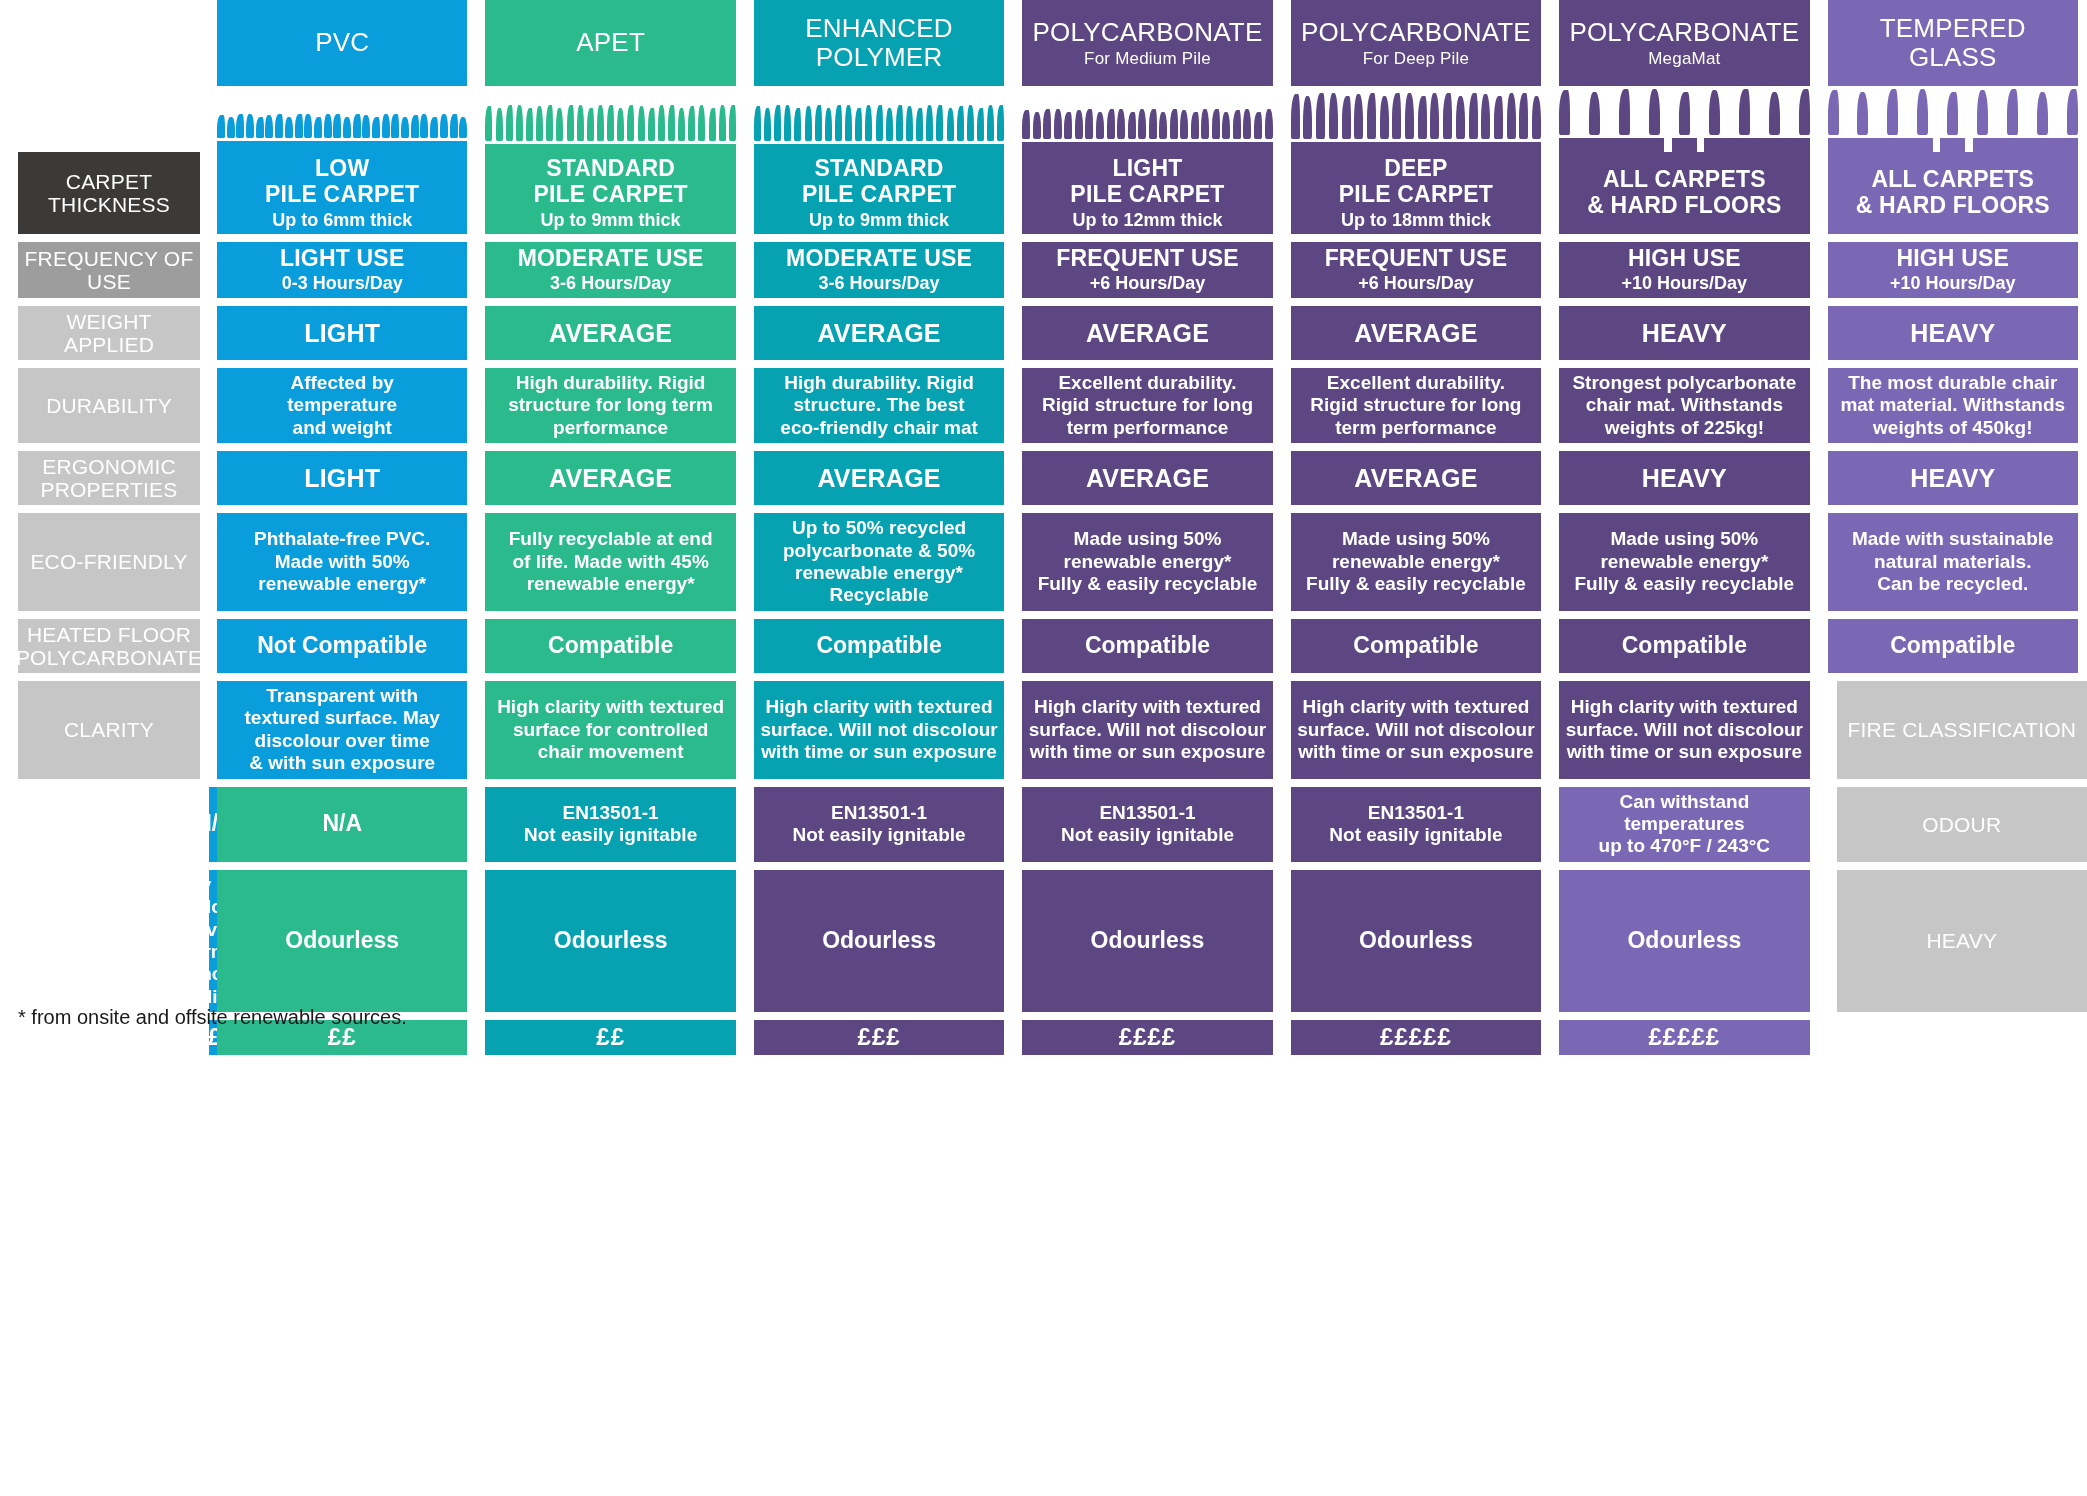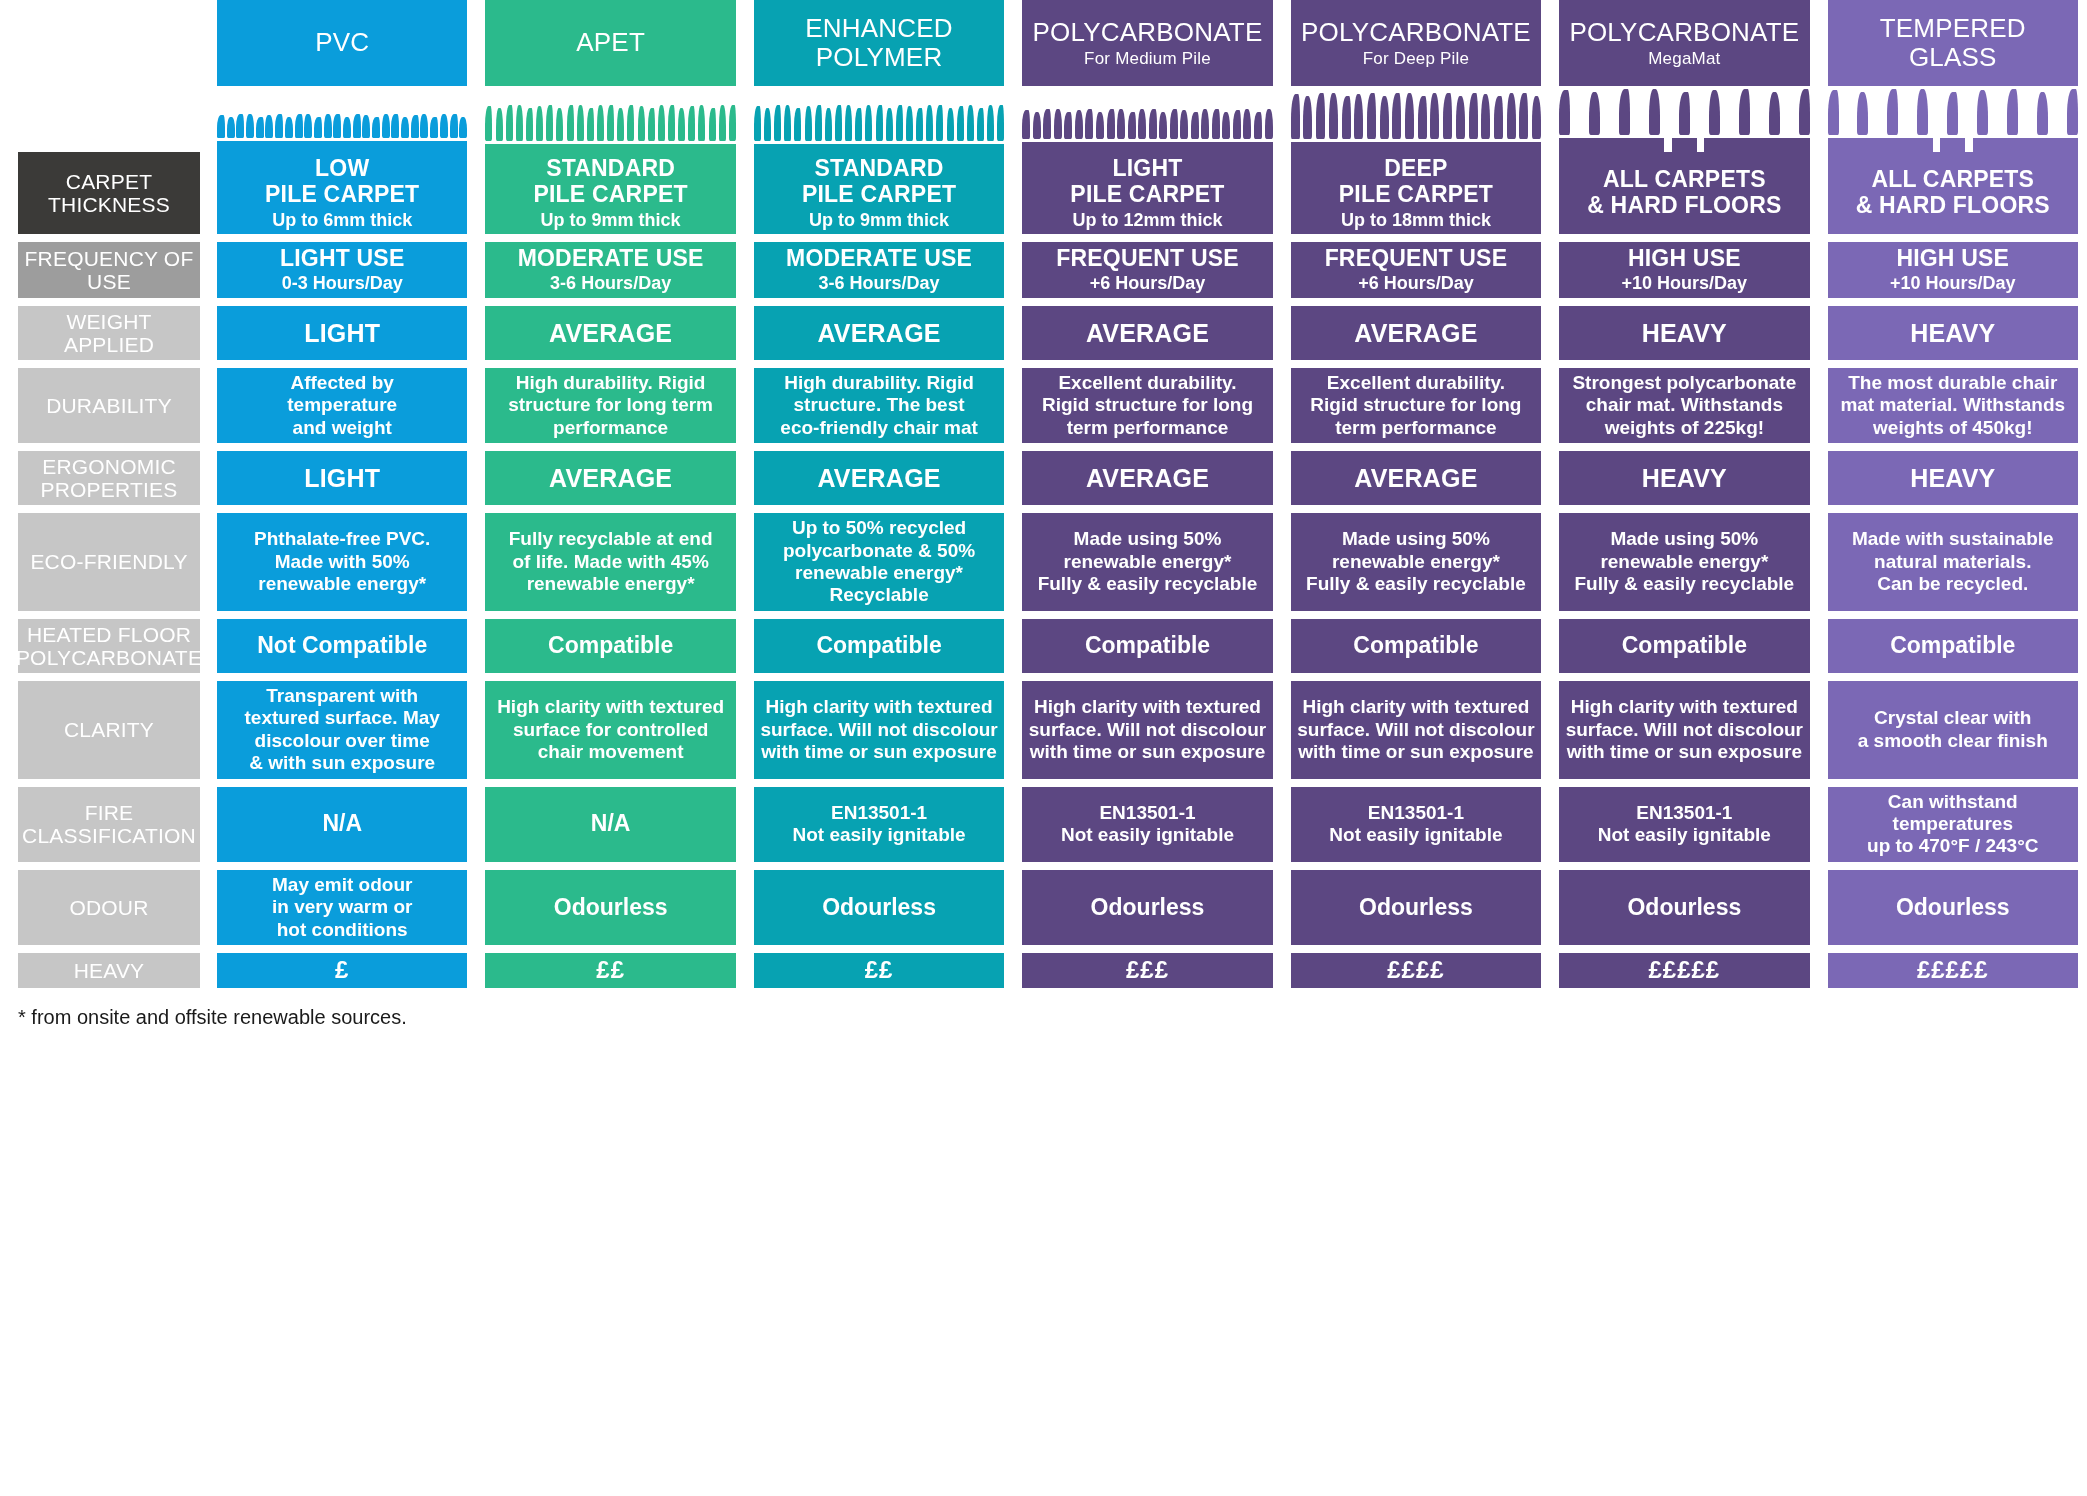--- a/index.html
+++ b/index.html
@@ -603,24 +603,20 @@
       <div class="cell h-clarity" style="background: rgb(92, 71, 130);">
         <div class="body" style="white-space: pre-line;">High clarity with textured
 surface. Will not discolour
 with time or sun exposure</div>
       </div>
       <div class="cell h-clarity" style="background: rgb(92, 71, 130);">
         <div class="body" style="white-space: pre-line;">High clarity with textured
 surface. Will not discolour
 with time or sun exposure</div>
       </div>
-      <div class="cell h-clarity" style="background: rgb(123, 104, 181);">
-        <div class="body" style="white-space: pre-line;">Crystal clear with
-a smooth clear finish</div>
-      </div>
       <div class="lbl light h-fire">
         <span>FIRE CLASSIFICATION</span>
       </div>
       <div class=""></div>
       <div class="cell h-fire" style="background: rgb(10, 157, 219);">
         <div class="plain" style="white-space: pre-line;">N/A</div>
       </div>
       <div class="cell h-fire" style="background: rgb(43, 186, 140);">
         <div class="plain" style="white-space: pre-line;">N/A</div>
       </div>

